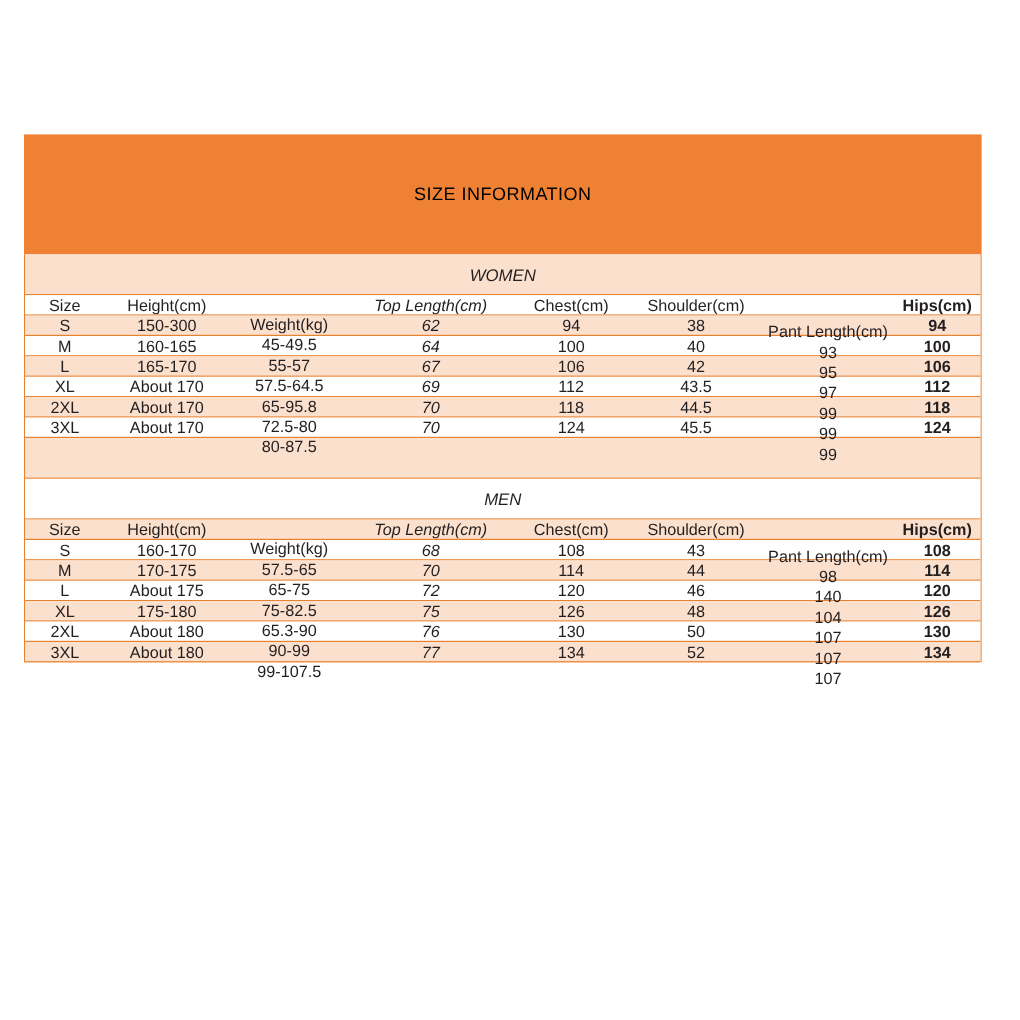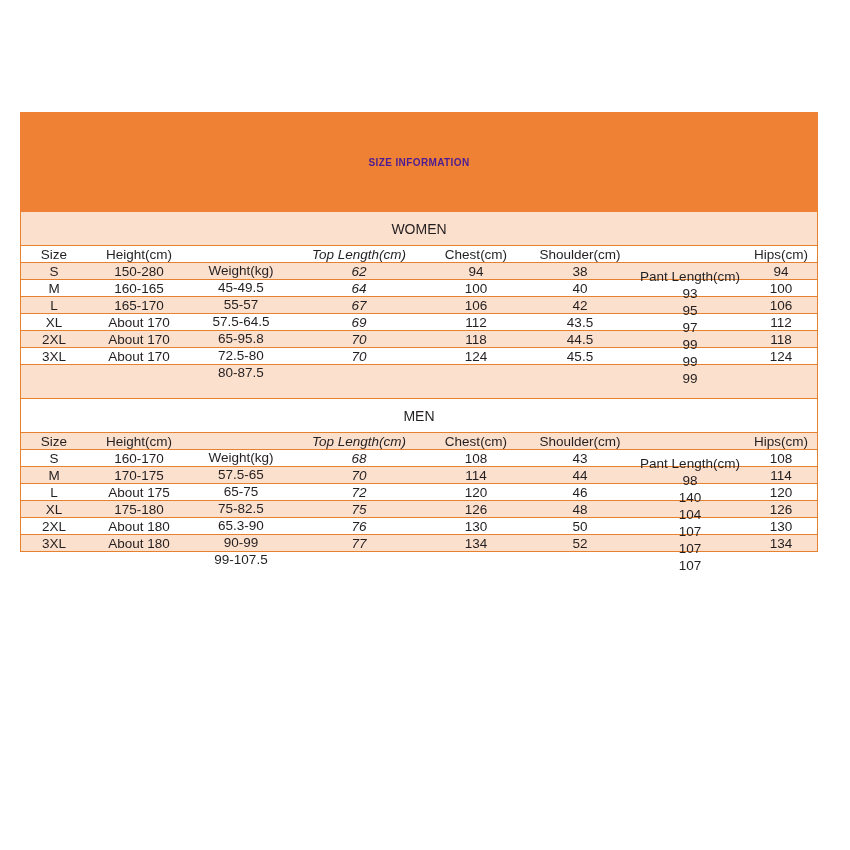--- a/index.html
+++ b/index.html
@@ -28,23 +28,23 @@
     left: 20px;
     top: 112px;
     width: 798px;
     height: 100px;
     background: #ee8133;
     display: flex;
     align-items: center;
     justify-content: center;
   }
   .banner-title {
-    color: #4c1d95;
-    font-size: 10px;
-    font-weight: bold;
+    color: #000000;
+    font-size: 15px;
+    font-weight: normal;
     letter-spacing: 0.4px;
   }
 
   
   .size-table {
     position: absolute;
     left: 20px;
     top: 212px;
     width: 798px;
     border-left: 1px solid #e8812e;
@@ -60,20 +60,21 @@
     height: 17px;
     align-items: center;
   }
   .row.peach  { background: #fce0ce; }
   .row.white  { background: #ffffff; }
 
   
   .row.section-row {
     justify-content: center;
     height: 34px;
+    font-style: italic;
   }
   .section-label {
     font-size: 14px;
     color: #231f20;
   }
 
   
   .row.spacer-row {
     height: 34px;
   }
@@ -94,21 +95,21 @@
   }
 
   
   .c0 { width: 66px; }
   .c1 { width: 104px; }
   .c2 { width: 100px; margin-top: 32px; }
   .c3 { width: 136px; font-style: italic; }
   .c4 { width: 98px; }
   .c5 { width: 110px; }
   .c6 { width: 110px; margin-top: 44px; }
-  .c7 { width: 72px; }
+  .c7 { width: 72px; font-weight: bold; }
 </style>
 </head>
 <body>
 
 <div id="page">
 
   <div class="banner">
     <div class="banner-title">SIZE INFORMATION</div>
   </div>
 
@@ -121,21 +122,21 @@
         <div class="cell c1">Height(cm)</div>
         <div class="cell c2">Weight(kg)</div>
         <div class="cell c3">Top Length(cm)</div>
         <div class="cell c4">Chest(cm)</div>
         <div class="cell c5">Shoulder(cm)</div>
         <div class="cell c6">Pant Length(cm)</div>
         <div class="cell c7">Hips(cm)</div>
       </div>
       <div class="row peach data-row">
         <div class="cell c0">S</div>
-        <div class="cell c1">150-280</div>
+        <div class="cell c1">150-300</div>
         <div class="cell c2">45-49.5</div>
         <div class="cell c3">62</div>
         <div class="cell c4">94</div>
         <div class="cell c5">38</div>
         <div class="cell c6">93</div>
         <div class="cell c7">94</div>
       </div>
       <div class="row white data-row">
         <div class="cell c0">M</div>
         <div class="cell c1">160-165</div>

